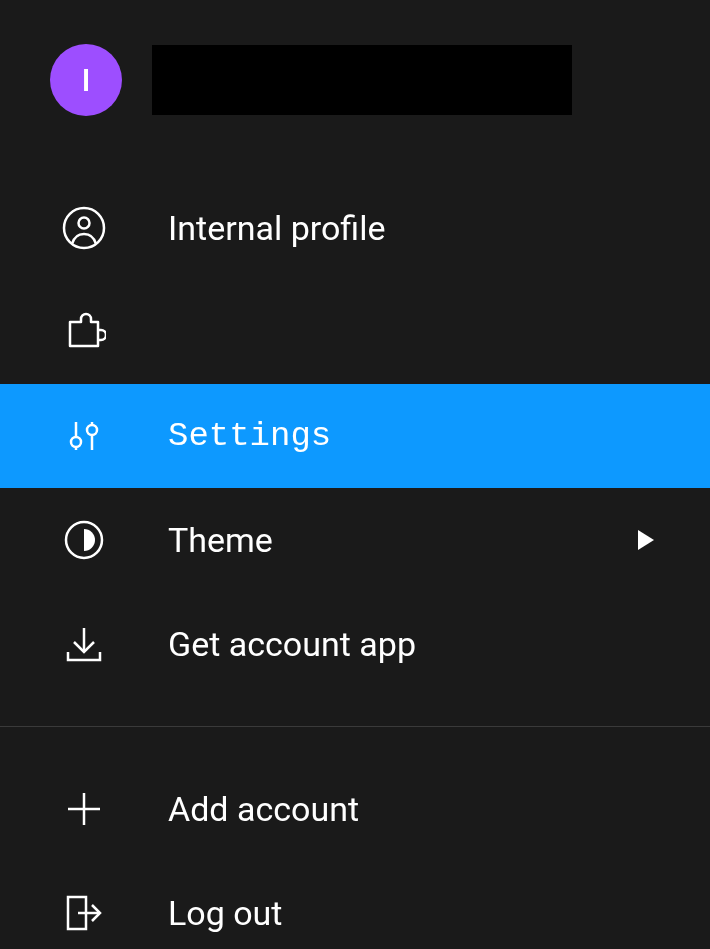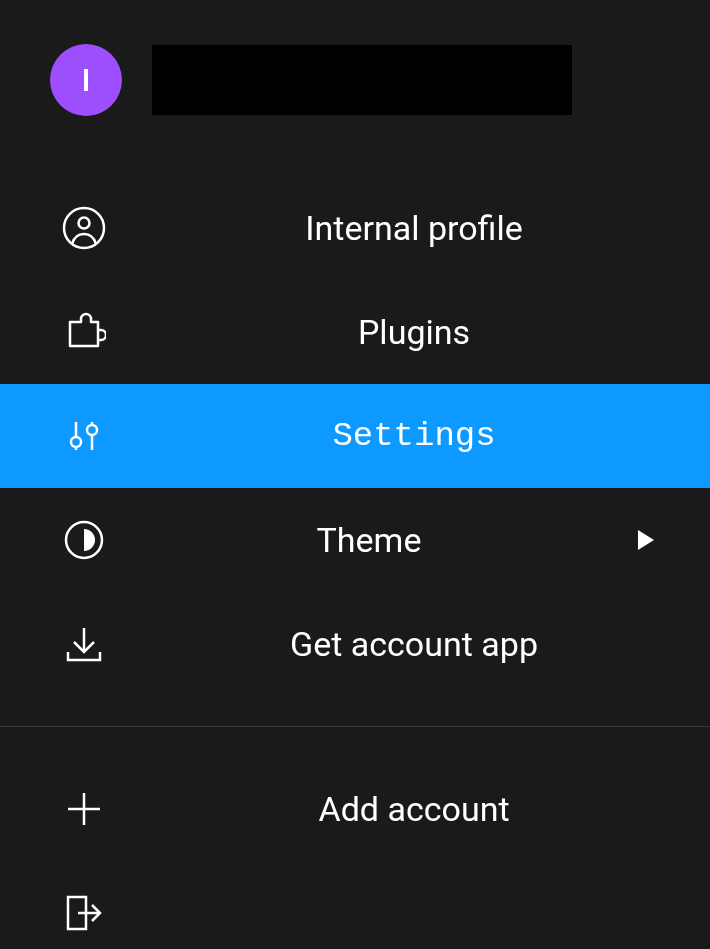--- a/index.html
+++ b/index.html
@@ -41,21 +41,20 @@
     .menu {
       padding-top: 30px;
     }
     .menu-item {
       display: flex;
       align-items: center;
       padding: 0 50px 0 62px;
       height: 104px;
       gap: 62px;
       cursor: pointer;
-      text-align: center;
     }
     .menu-item.selected {
       background: #0d99ff;
       font-family: Liberation Mono, monospace;
     }
     .menu-item .icon-slot {
       width: 44px;
       height: 44px;
       display: flex;
       align-items: center;
@@ -105,21 +104,20 @@
     </span>
     <span class="label">Internal profile</span>
   </div>
 
   <div class="menu-item">
     <span class="icon-slot">
       <svg width="44" height="44" viewBox="0 0 44 44" fill="none">
         <path d="M8 12h11v-3a5 5 0 0 1 10 0v3h7v24H8V12z M36 20h3a5 5 0 0 1 0 10h-3" stroke="#ffffff" stroke-width="2.5" fill="none" stroke-linejoin="round"></path>
       </svg>
     </span>
-    <span class="label">Plugins</span>
   </div>
 
   <div class="menu-item selected">
     <span class="icon-slot">
       <svg width="44" height="44" viewBox="0 0 44 44" fill="none">
         <line x1="14" y1="8" x2="14" y2="36" stroke="#ffffff" stroke-width="2.5"></line>
         <circle cx="14" cy="28" r="5" stroke="#ffffff" stroke-width="2.5" fill="#0d99ff"></circle>
         <line x1="30" y1="8" x2="30" y2="36" stroke="#ffffff" stroke-width="2.5"></line>
         <circle cx="30" cy="16" r="5" stroke="#ffffff" stroke-width="2.5" fill="#0d99ff"></circle>
       </svg>
@@ -166,15 +164,16 @@
   </div>
 
   <div class="menu-item">
     <span class="icon-slot">
       <svg width="44" height="44" viewBox="0 0 44 44" fill="none">
         <path d="M6 6h18v32H6z" stroke="#ffffff" stroke-width="2.5" fill="none"></path>
         <line x1="16" y1="22" x2="38" y2="22" stroke="#ffffff" stroke-width="2.5"></line>
         <path d="M30 14l8 8-8 8" stroke="#ffffff" stroke-width="2.5" fill="none"></path>
       </svg>
     </span>
+    <span class="label">Log out</span>
   </div>
 
 </div>
 
 </body></html>

